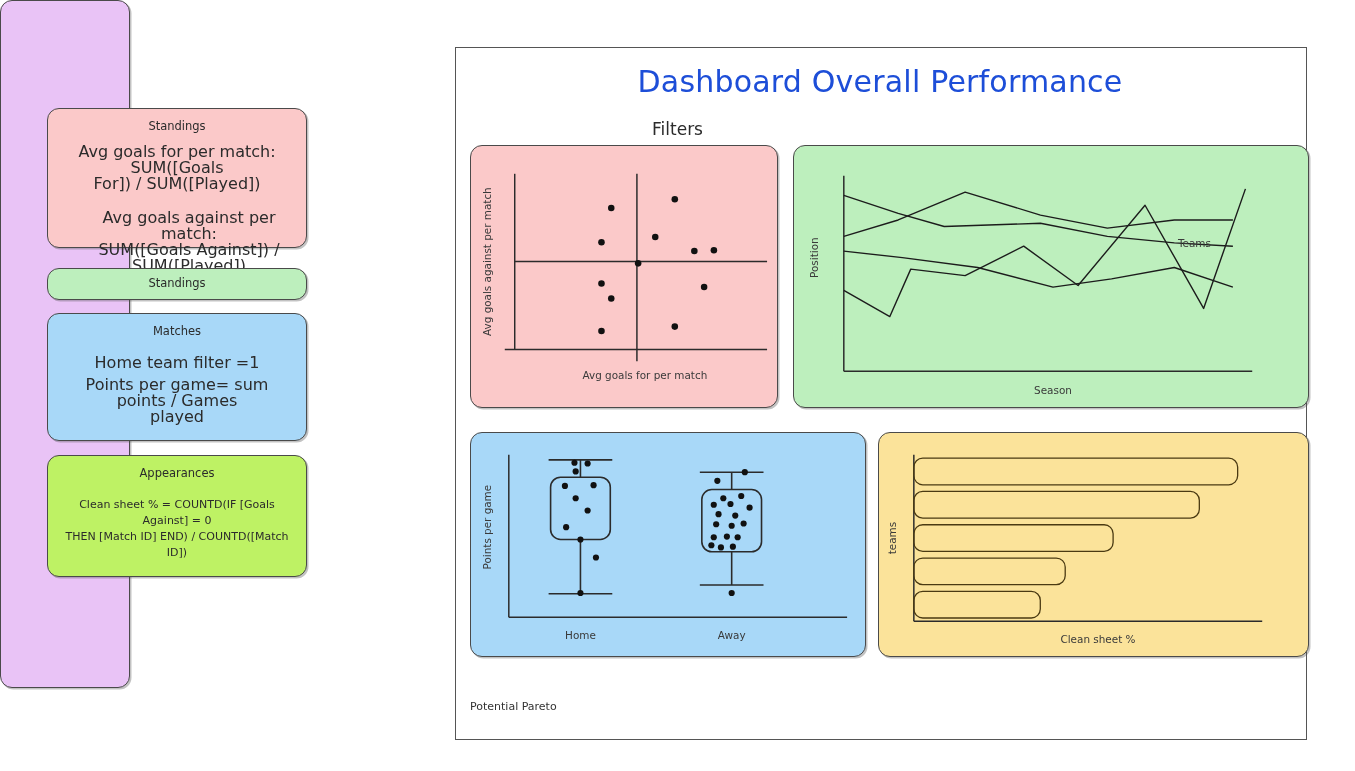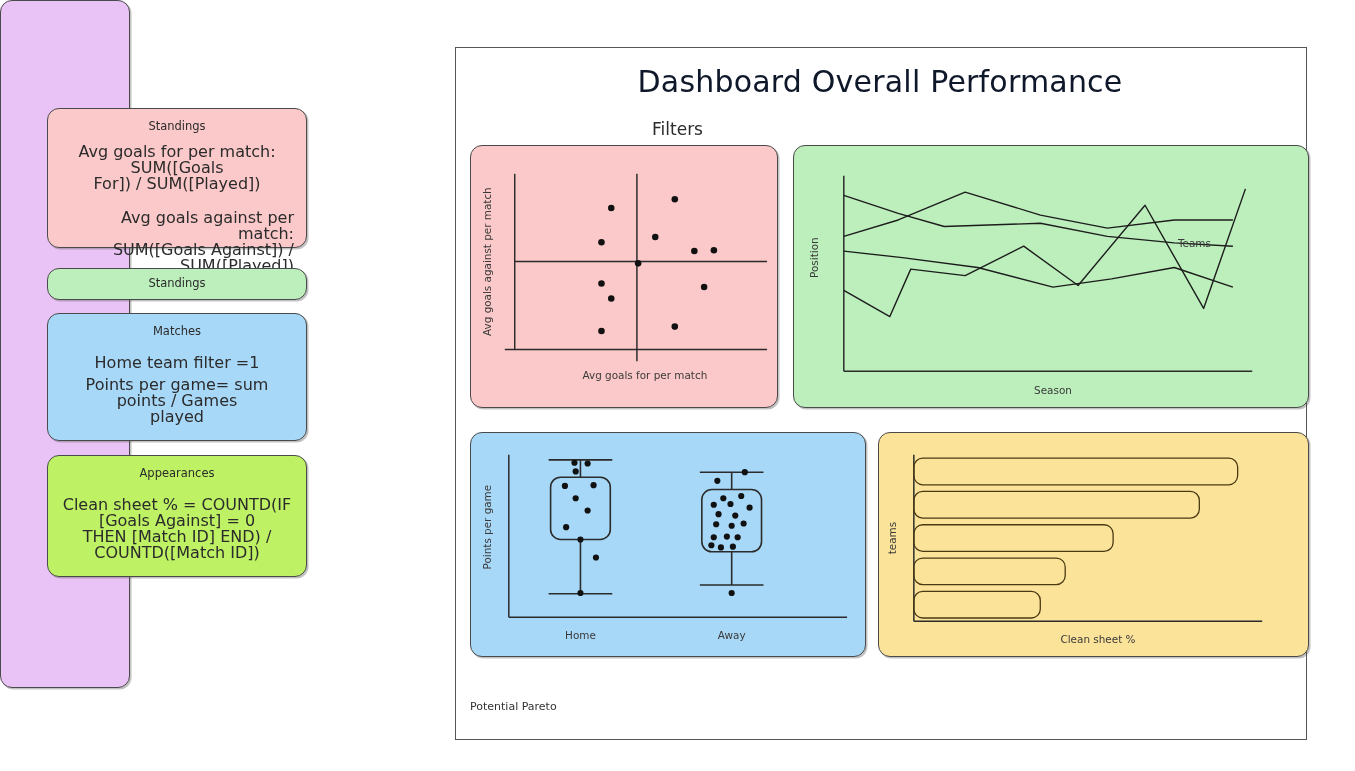--- a/index.html
+++ b/index.html
@@ -37,24 +37,24 @@
     white-space: pre-line;
   }
 
   
   #spec-standings   { left: 47px;  top: 108px; width: 260px; height: 140px; background:#FBC9C9; }
   #spec-standings2  { left: 47px;  top: 268px; width: 260px; height: 32px;  background:#BDEFBD; }
   #spec-matches     { left: 47px;  top: 313px; width: 260px; height: 128px; background:#A8D8F8; }
   #spec-appearances { left: 47px;  top: 455px; width: 260px; height: 122px; background:#bef264; }
 
   #spec-standings .blk1 { margin-top: 10px; }
-  #spec-standings .blk2 { margin-top: 18px; text-align: right; padding-left: 36px;}
+  #spec-standings .blk2 { margin-top: 18px; text-align: center; padding-left: 36px;}
   #spec-matches .blk1 { margin-top: 16px; }
   #spec-matches .blk2 { margin-top: 6px; }
-  #spec-appearances .blk1 { margin-top: 16px; font-size: 16px;}
+  #spec-appearances .blk1 { margin-top: 16px; font-size: 11px;}
 
   
   #dashboard-frame {
     left: 455px; top: 47px; width: 852px; height: 693px;
     border: 1.3px solid #555; background: #fff; box-sizing: border-box;
   }
   
   #filters-rail {
     left: 320px; top: 50px; width: 130px; height: 688px;
     background: #E9C3F6;
@@ -71,21 +71,21 @@
   #f1 { position:absolute; left:0; right:0; top: 151px; }
   #f2 { position:absolute; left:0; right:0; top: 183px; }
   #f3 { position:absolute; left:0; right:0; top: 220px; }
 
   
   #dash-title {
     left: 470px; top: 64px; width: 820px;
     text-align: center;
     font-size: 30px;
     font-weight: 400;
-    color: #0f172a;
+    color: #1d4ed8;
     letter-spacing: .2px;
   }
 
   
   #panel-scatter { left: 470px;  top: 145px; width: 308px; height: 263px; background:#FBC9C9; }
   #panel-line    { left: 793px;  top: 145px; width: 516px; height: 263px; background:#BDEFBD; }
   #panel-box     { left: 470px;  top: 432px; width: 396px; height: 225px; background:#A8D8F8; }
   #panel-bar     { left: 878px;  top: 432px; width: 431px; height: 225px; background:#FBE39A; }
 
   .panel-svg { position:absolute; left:0; top:0; width:100%; height:100%; }

